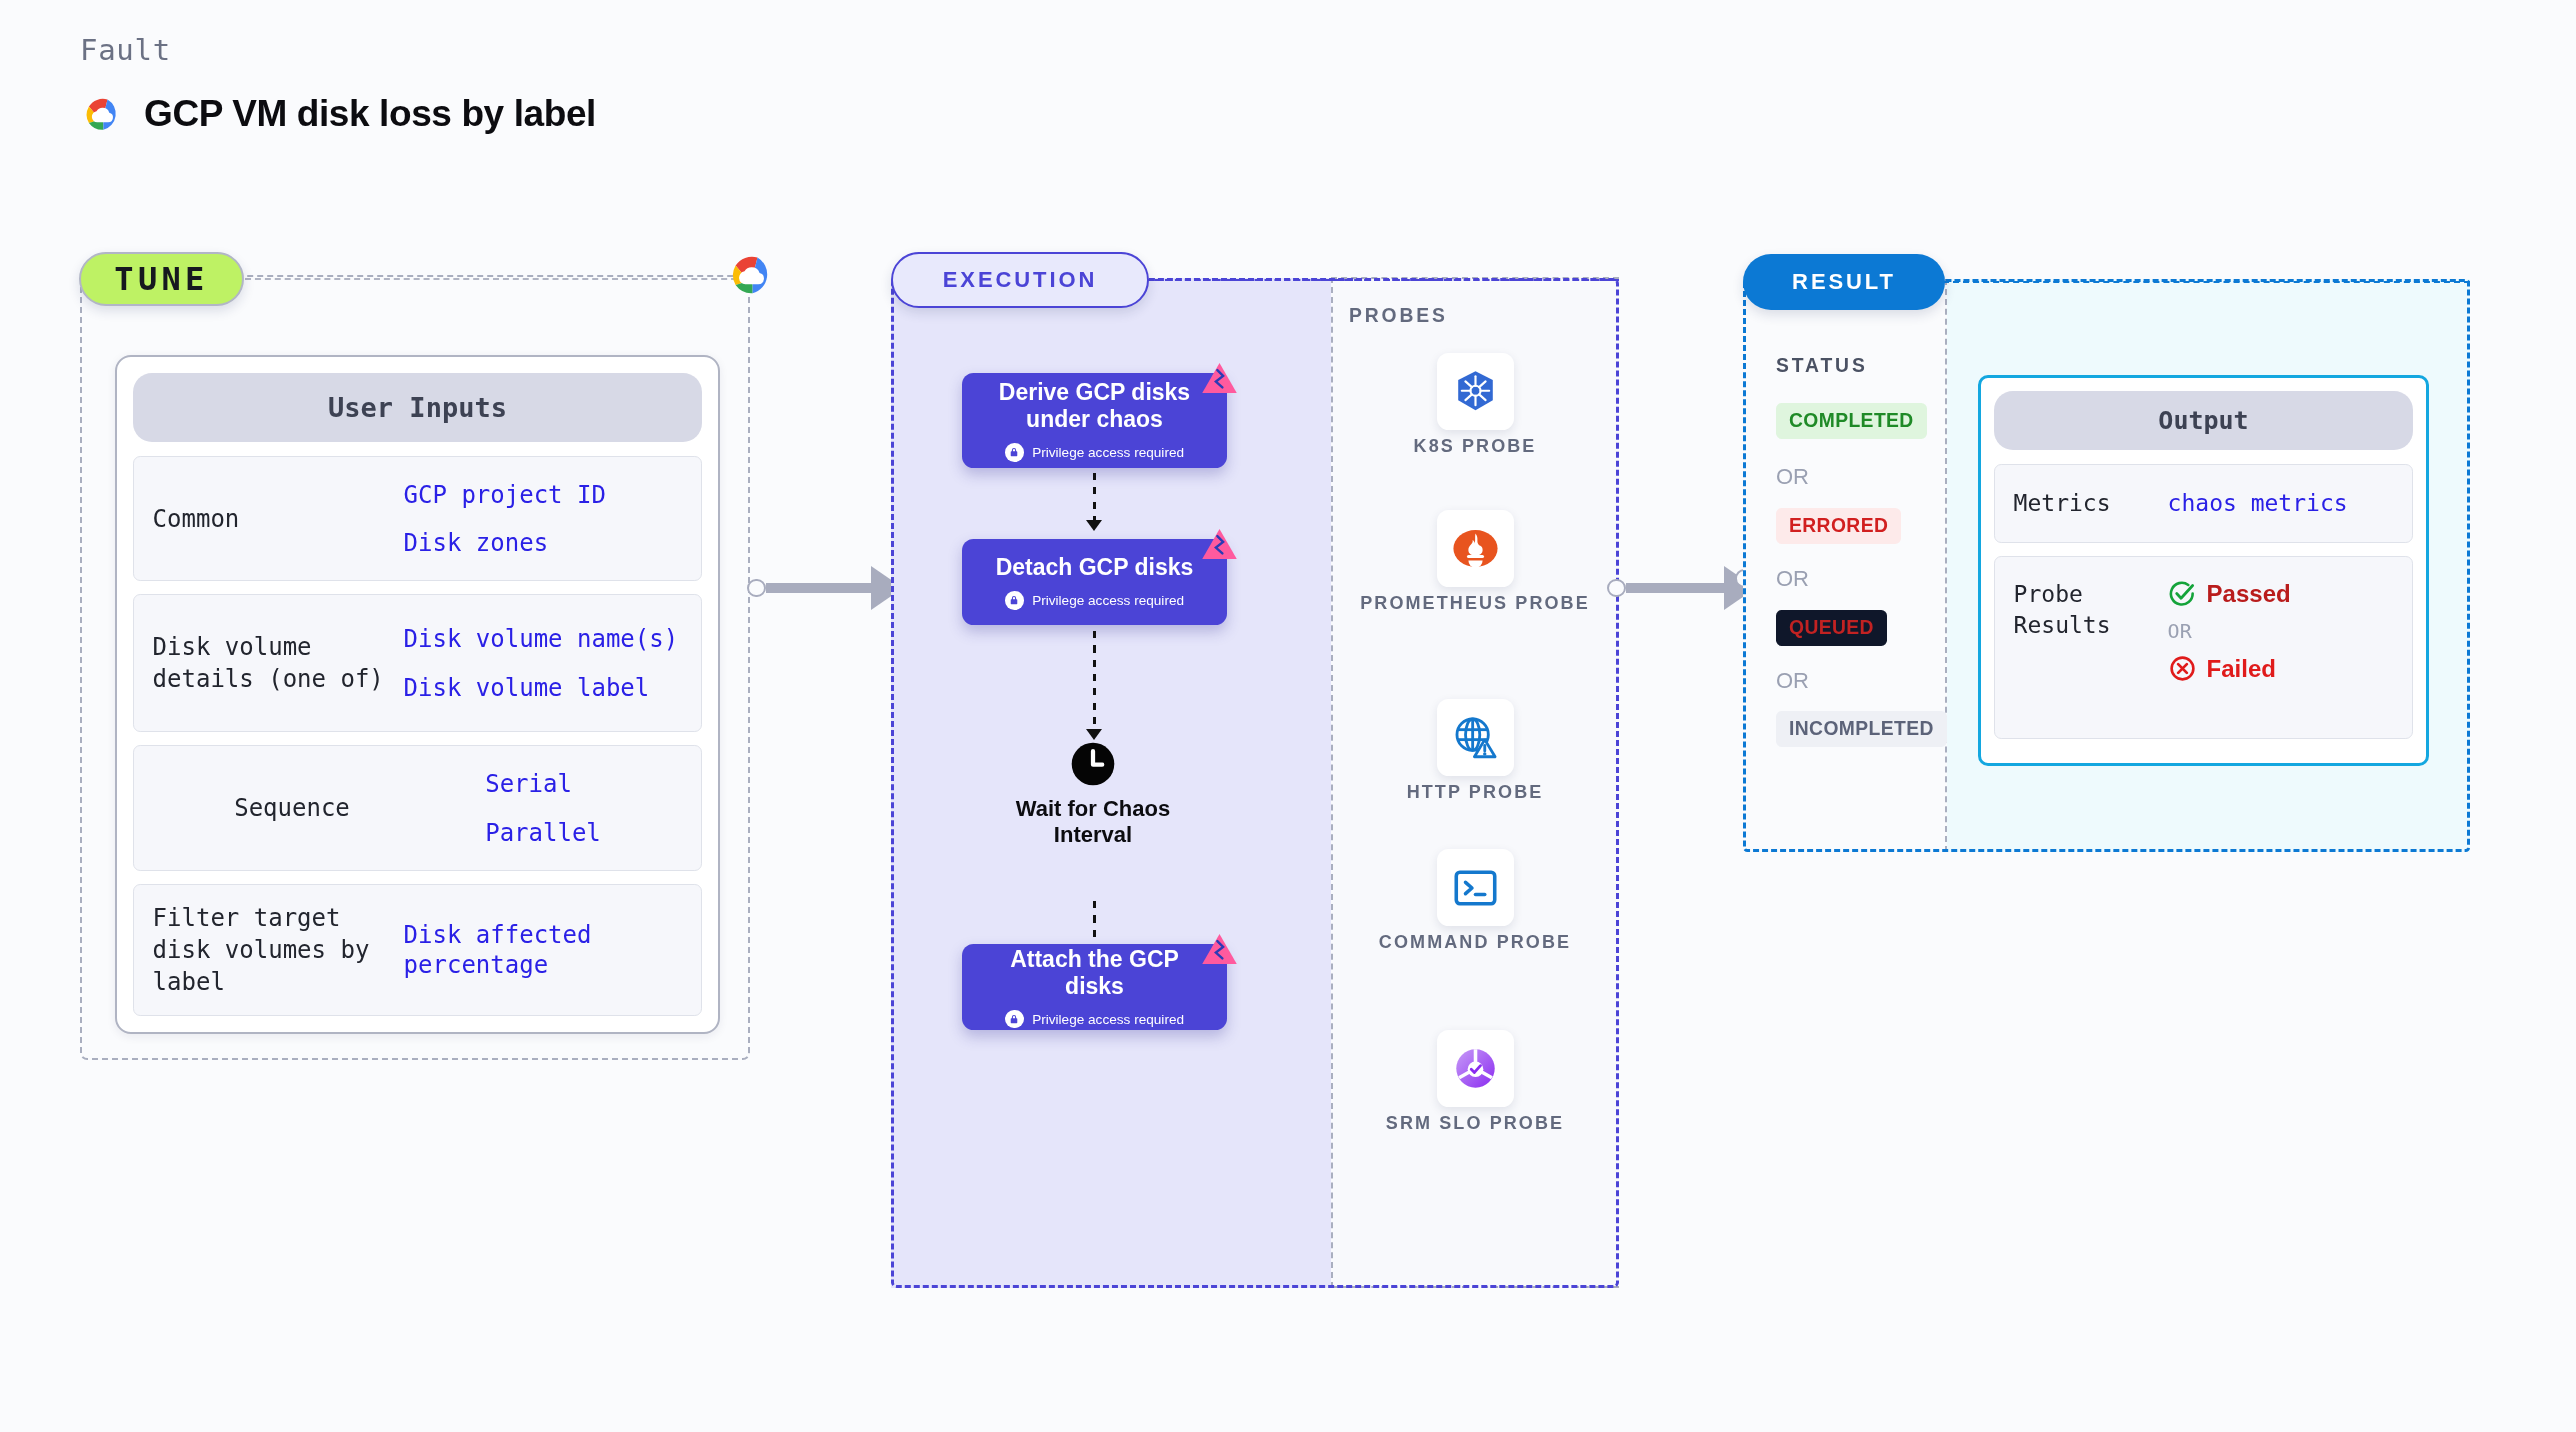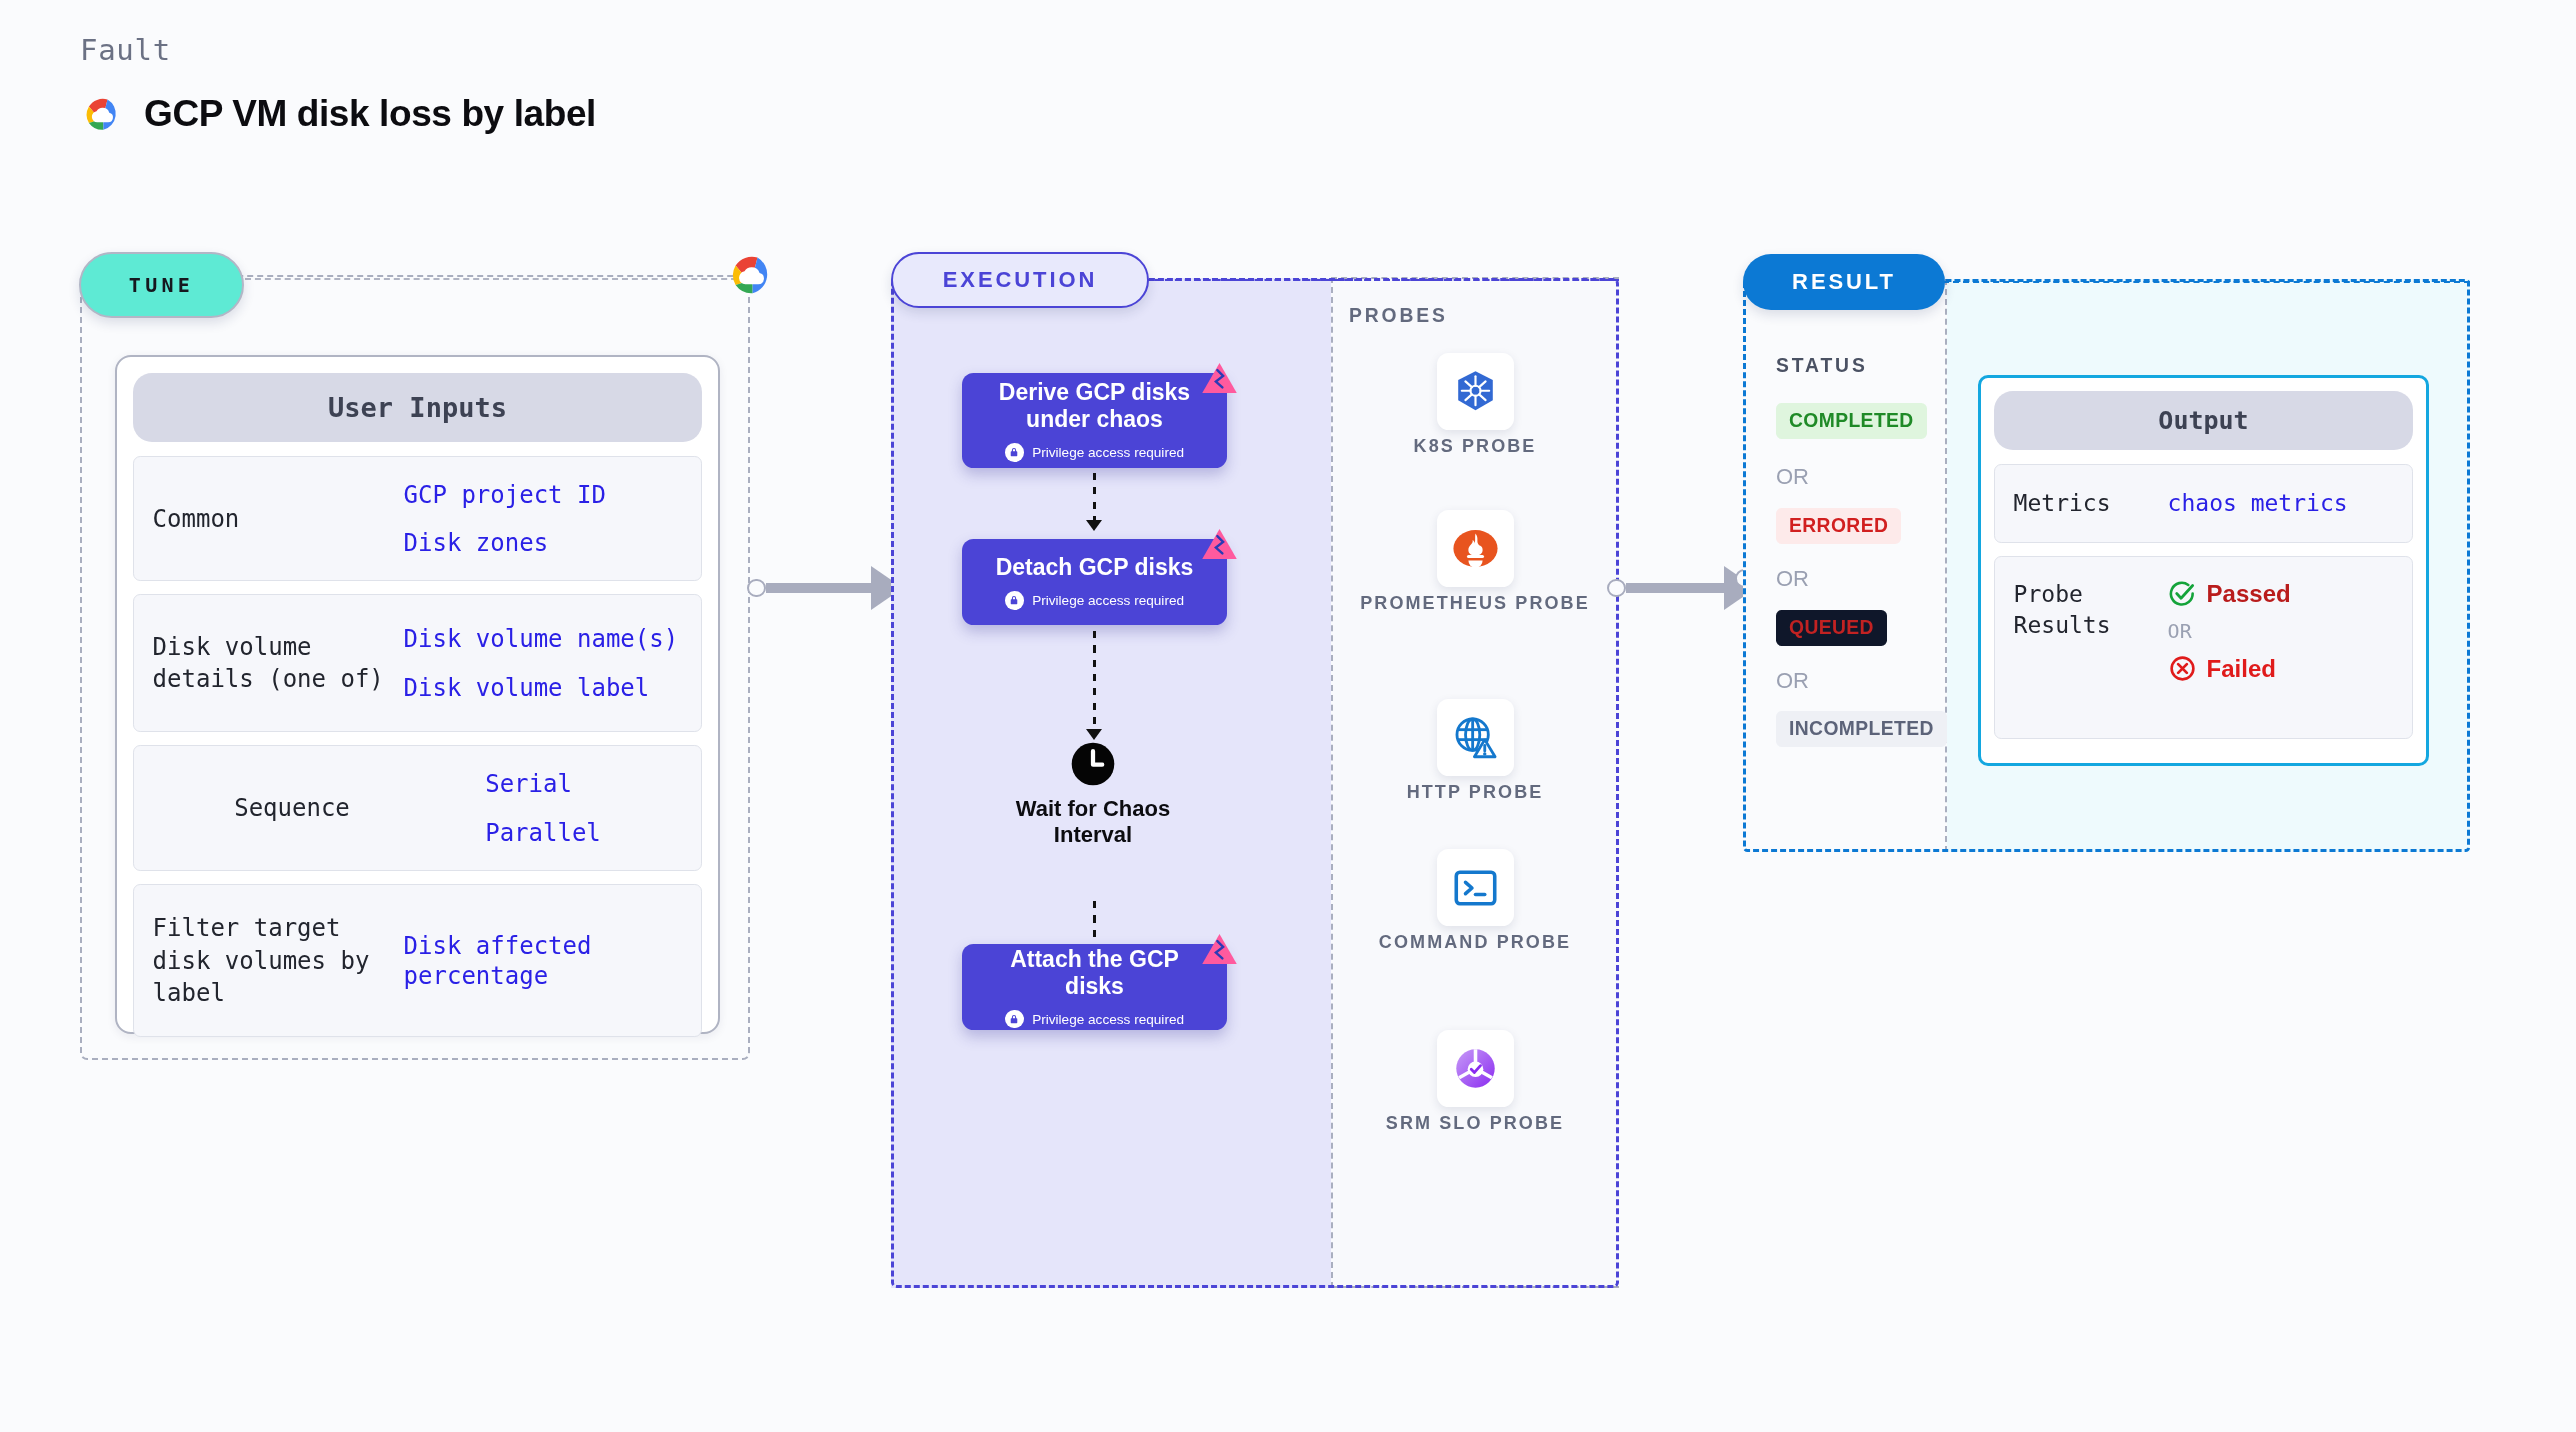--- a/index.html
+++ b/index.html
@@ -22,23 +22,23 @@
   .title-text { font-size: 37px; font-weight: 700; color: #0c0c10; letter-spacing: -0.4px; }
 
   
   .section-pill {
     position: absolute; z-index: 6;
     display: flex; align-items: center; justify-content: center;
     border-radius: 716px;
     font-size: 22px; font-weight: 700; letter-spacing: 2.9px;
     box-shadow: 0 5px 11.5px rgba(30,40,90,.14);
   }
-  .pill-tune { left: 79px; top: 252px; width: 165px; height: 66px;
-    background: #5eead4; border: 2.1px solid #b2b6c6; color: #16181f;
-    font-family: "DejaVu Sans Mono", monospace; letter-spacing: 4.3px; font-size: 20px; }
+  .pill-tune { left: 79px; top: 252px; width: 165px; height: 54px;
+    background: #bef264; border: 2.1px solid #b2b6c6; color: #16181f;
+    font-family: "DejaVu Sans Mono", monospace; letter-spacing: 4.3px; font-size: 32px; }
   .pill-exec { left: 891px; top: 252px; width: 258px; height: 56px;
     background: #e8e9fc; border: 2.9px solid #4b44d6; color: #4b44d6; }
   .pill-result { left: 1743px; top: 254px; width: 202px; height: 56px;
     background: #0c79d4; border: none; color: #ffffff; }
 
   .dashed-box { position: absolute; }
 
   
   .tune-outer { left: 80px; top: 275px; width: 670px; height: 785px;
     border: 2.1px dashed #a9aebf; border-radius: 7.2px; background: transparent; }
@@ -179,21 +179,21 @@
     </div>
 
     <div class="ui-row" style="height:126px;justify-content:center;">
       <div class="k">Sequence</div>
       <div class="v">
         <span>Serial</span>
         <span>Parallel</span>
       </div>
     </div>
 
-    <div class="ui-row" style="height:153px;">
+    <div class="ui-row" style="height:132px;">
       <div class="k">Filter target disk volumes by label</div>
       <div class="v">
         <span>Disk affected percentage</span>
       </div>
     </div>
   </div>
 
   <div class="connector" style="left:747px; top:566px; width:156px;">
     <div class="conn-dot"></div>
     <div class="conn-line"></div>

